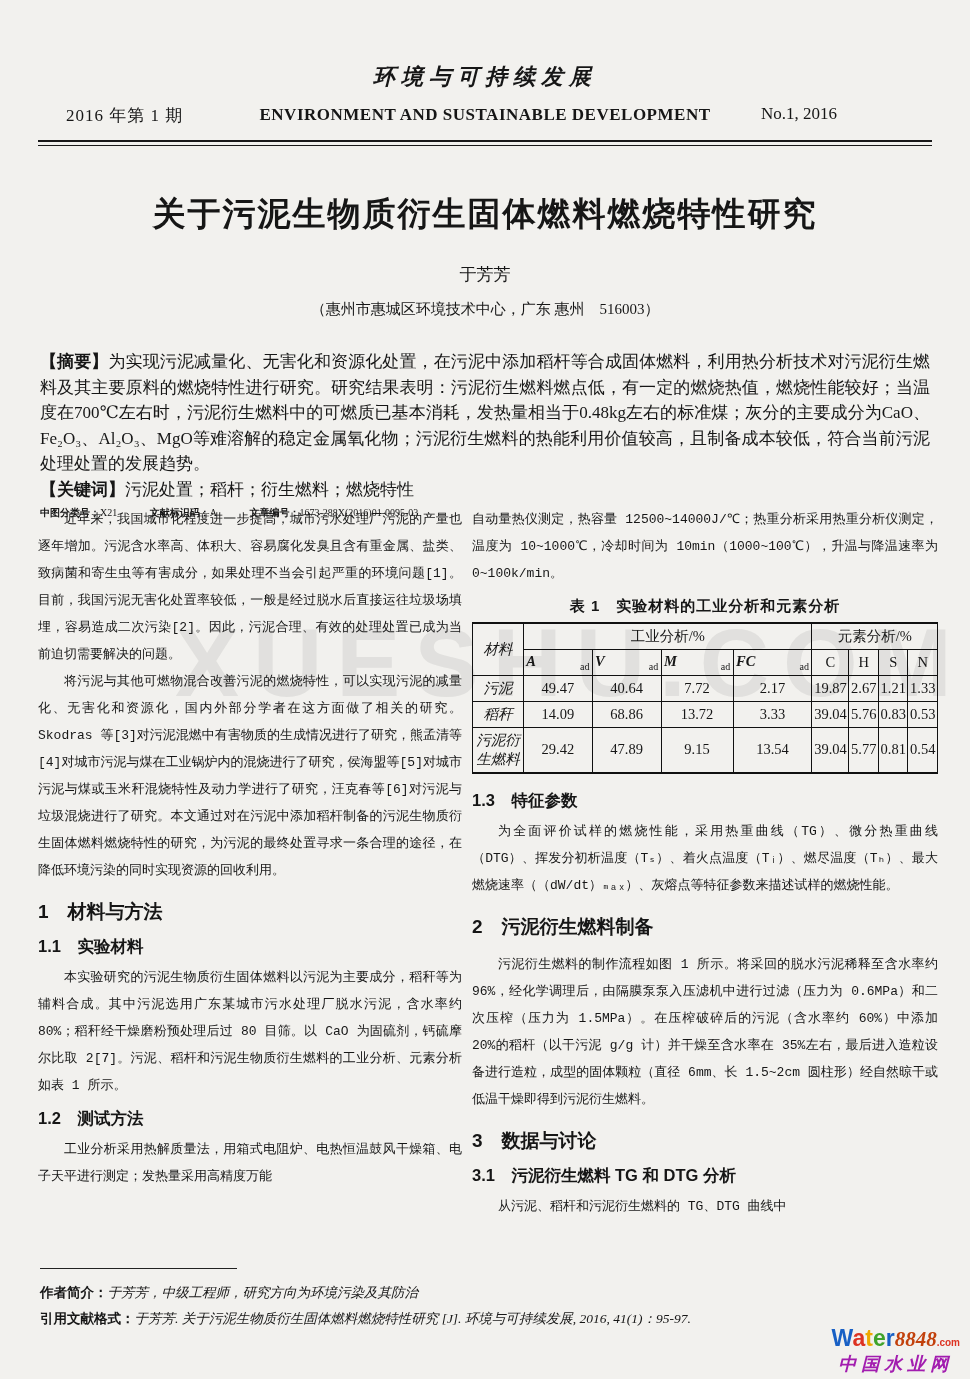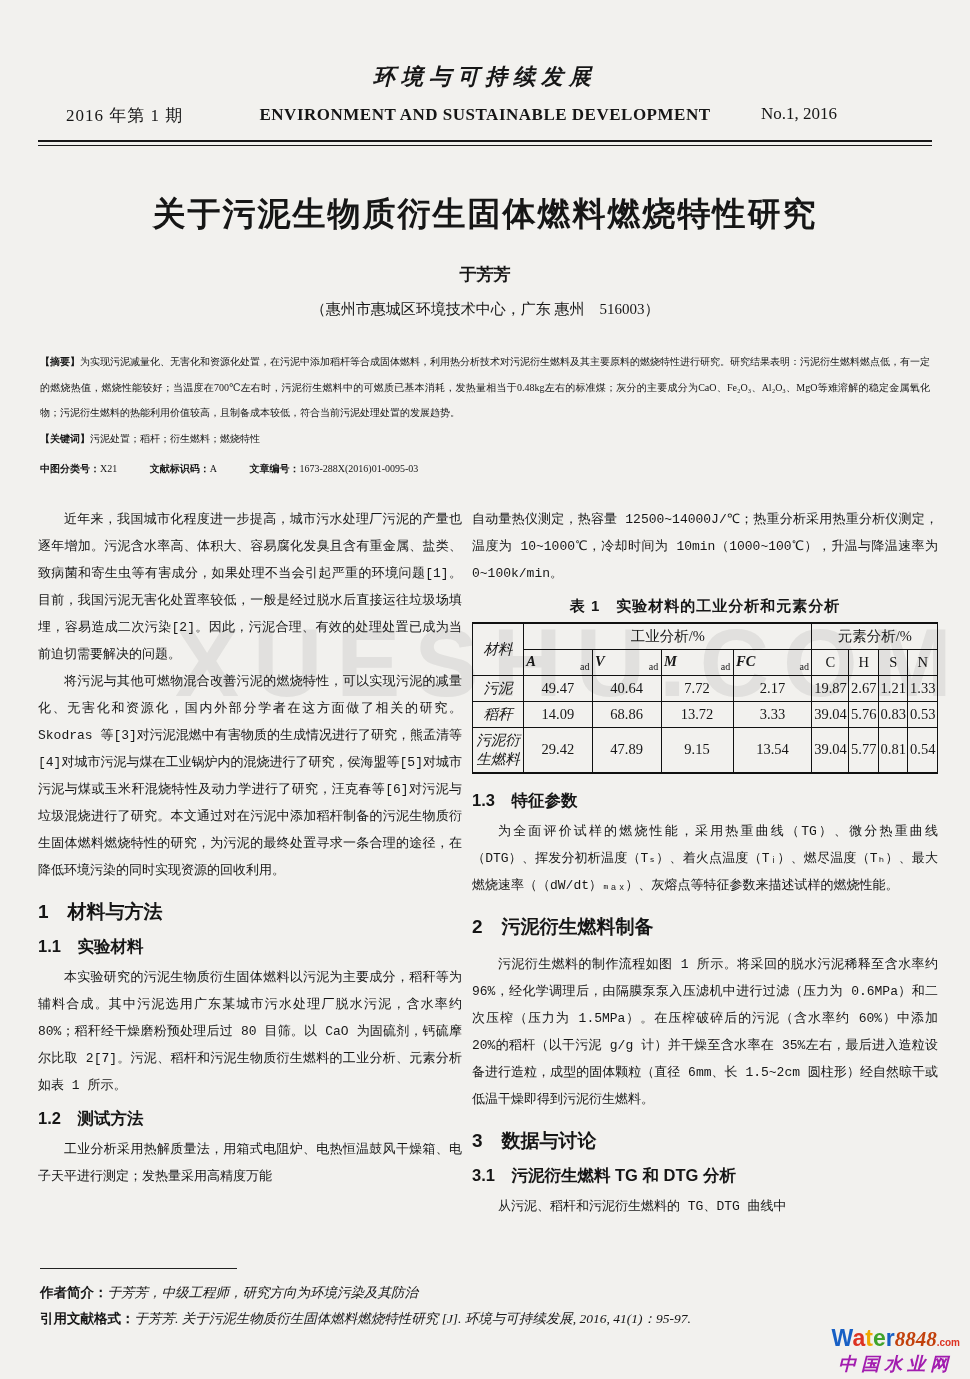--- a/index.html
+++ b/index.html
@@ -29,24 +29,24 @@
     font-family:"Liberation Serif","DejaVu Serif",serif;
   }
   .issue-en{position:absolute;right:95px;top:0;font-size:17px;}
   .rule-double{margin:10px 38px 0 38px;height:3px;border-top:2.5px solid #1a1a1a;border-bottom:1.5px solid #1a1a1a;}
   
   .title{
     margin:46px 60px 0 60px;text-align:center;
     font-family:"Liberation Sans","DejaVu Sans",sans-serif;
     font-size:33px;font-weight:bold;letter-spacing:2px;
   }
-  .author{margin-top:26px;text-align:center;font-size:17px;font-family:"Liberation Sans","DejaVu Sans",sans-serif;font-weight:bold;}
+  .author{margin-top:26px;text-align:center;font-size:17px;font-family:"Liberation Sans","DejaVu Sans",sans-serif;font-weight:normal;}
   .affiliation{margin-top:14px;text-align:center;font-size:15px;}
   
-  .abstract{margin:30px 40px 11px 40px;font-size:10px;line-height:25.5px;text-align:justify;}
+  .abstract{margin:30px 40px 4px 40px;font-size:17px;line-height:25.5px;text-align:justify;}
   .abstract .lbl{font-weight:bold;font-family:"Liberation Sans","DejaVu Sans",sans-serif;}
   .meta-line{margin:2px 40px 0 40px;font-size:10px;}
   .meta-line .lbl{font-weight:bold;font-family:"Liberation Sans","DejaVu Sans",sans-serif;}
   .meta-line .val{margin-right:30px;}
   
   .col{position:absolute;top:506px;z-index:1;}
   .col-left{left:38px;width:424px;}
   .col-right{left:472px;width:466px;}
   .col p{margin:0;font-size:13px;line-height:27px;text-indent:2em;text-align:justify;font-family:Liberation Mono, monospace;}
   .col p.noindent{text-indent:0;}

